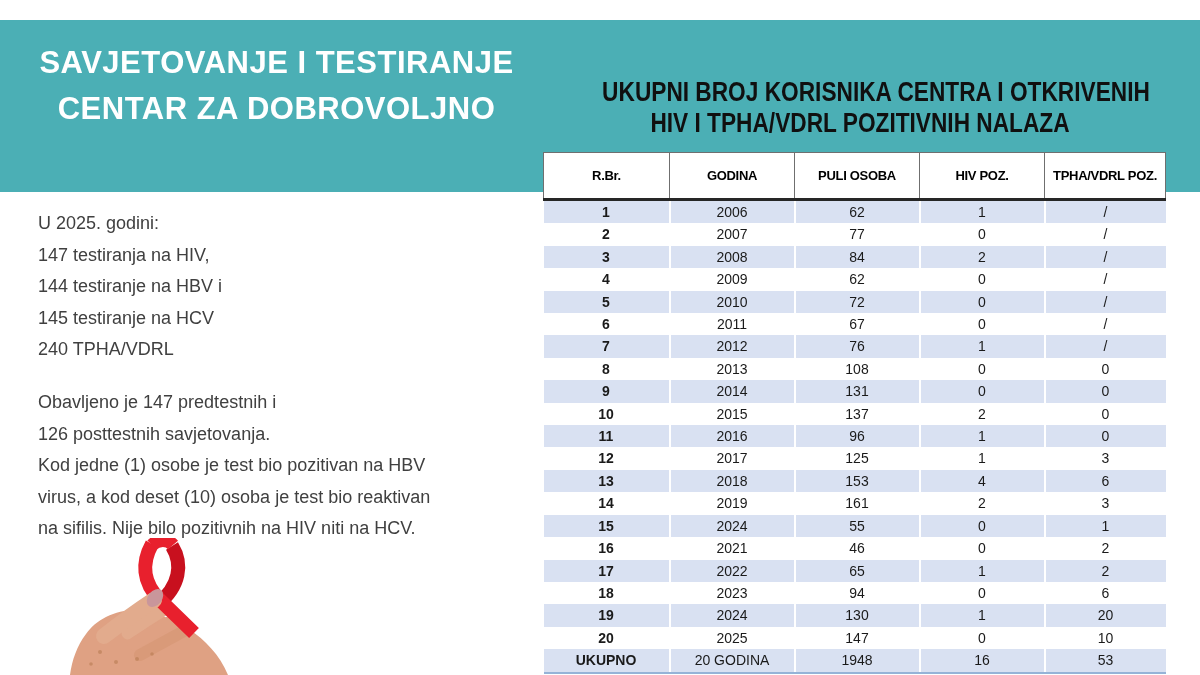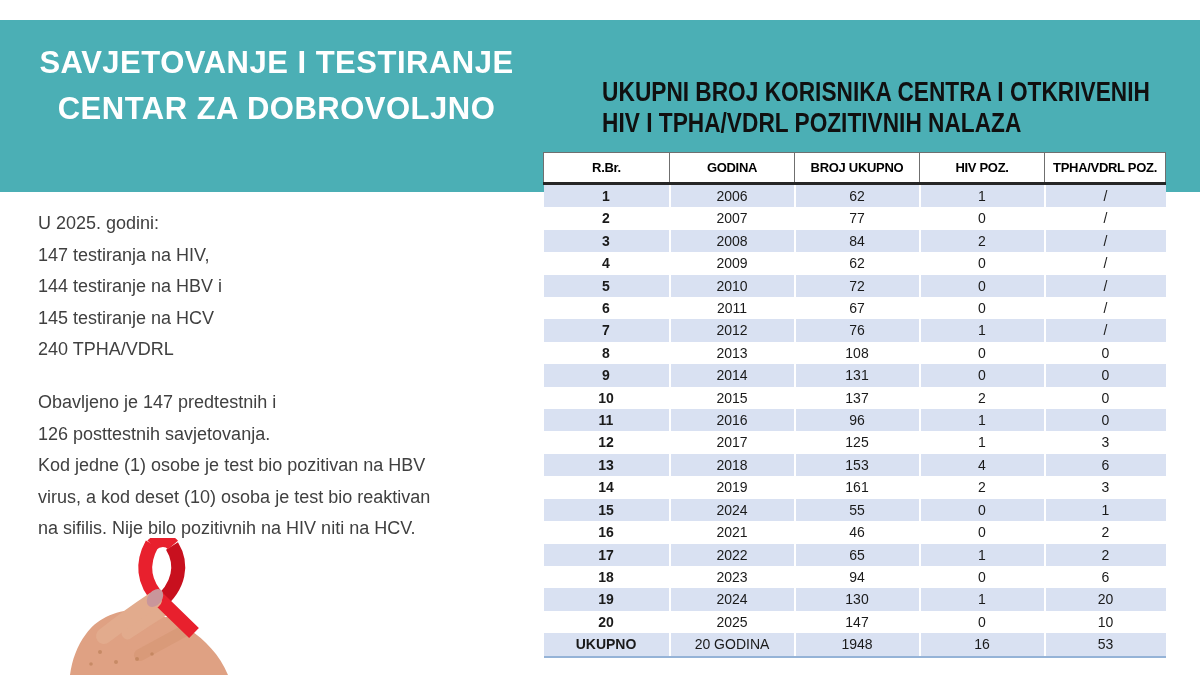--- a/index.html
+++ b/index.html
@@ -13,41 +13,41 @@
   }
   
   .left-title{
     position:absolute;left:18px;top:40px;width:517px;
     text-align:center;color:#ffffff;font-weight:bold;
     font-size:31px;line-height:46px;letter-spacing:.5px;
   }
   
   .right-title{
     position:absolute;left:553px;top:77px;width:614px;
-    text-align:left;color:#101010;font-weight:bold;
+    text-align:center;color:#101010;font-weight:bold;
     font-size:27px;line-height:31px;
   }
   .right-title .line{transform:scaleX(.84);transform-origin:50% 50%;white-space:nowrap;}
   
   .body-block{
     position:absolute;left:38px;width:505px;color:#404040;
     font-size:18px;line-height:31.5px;
   }
   .body-block .line{white-space:nowrap;}
   #stats-block{top:208px;}
   #summary-block{top:387px;}
   
   .table-wrap{position:absolute;left:543px;top:152px;width:622px;}
   table{border-collapse:collapse;table-layout:fixed;width:622px;}
   col.c1{width:126px}col.c2{width:125px}col.c3{width:125px}col.c4{width:125px}col.c5{width:121px}
   th{
     background:#ffffff;border:1px solid #6f6f6f;
     border-bottom:3px solid var(--c-header-border,#262626);
     font-size:13px;font-weight:bold;letter-spacing:-.3px;
-    height:29px;padding:0;text-align:center;color:#000;
+    height:29px;padding:8px;text-align:center;color:#000;
   }
   td{
     font-size:14px;height:22.4px;line-height:22.4px;padding:0;
     text-align:center;color:#1a1a1a;border-left:2px solid #ffffff;
   }
   td:first-child{border-left:none;font-weight:bold;}
   tbody tr:nth-child(odd) td{background:var(--c-shade,#D9E1F2);}
   tfoot td{
     background:var(--c-shade,#D9E1F2);font-weight:normal;
     border-bottom:2.5px solid var(--c-total-border,#95B3D7);
@@ -92,21 +92,21 @@
       <col class="c1">
         <col class="c2">
         <col class="c3">
         <col class="c4">
         <col class="c5">
     </colgroup>
     <thead>
       <tr>
           <th>R.Br.</th>
           <th>GODINA</th>
-          <th>BROJ UKUPNO</th>
+          <th>PULI OSOBA</th>
           <th>HIV POZ.</th>
           <th>TPHA/VDRL POZ.</th>
         </tr>
     </thead>
     <tbody>
         <tr>
         <td>1</td>
         <td>2006</td>
         <td>62</td>
         <td>1</td>

